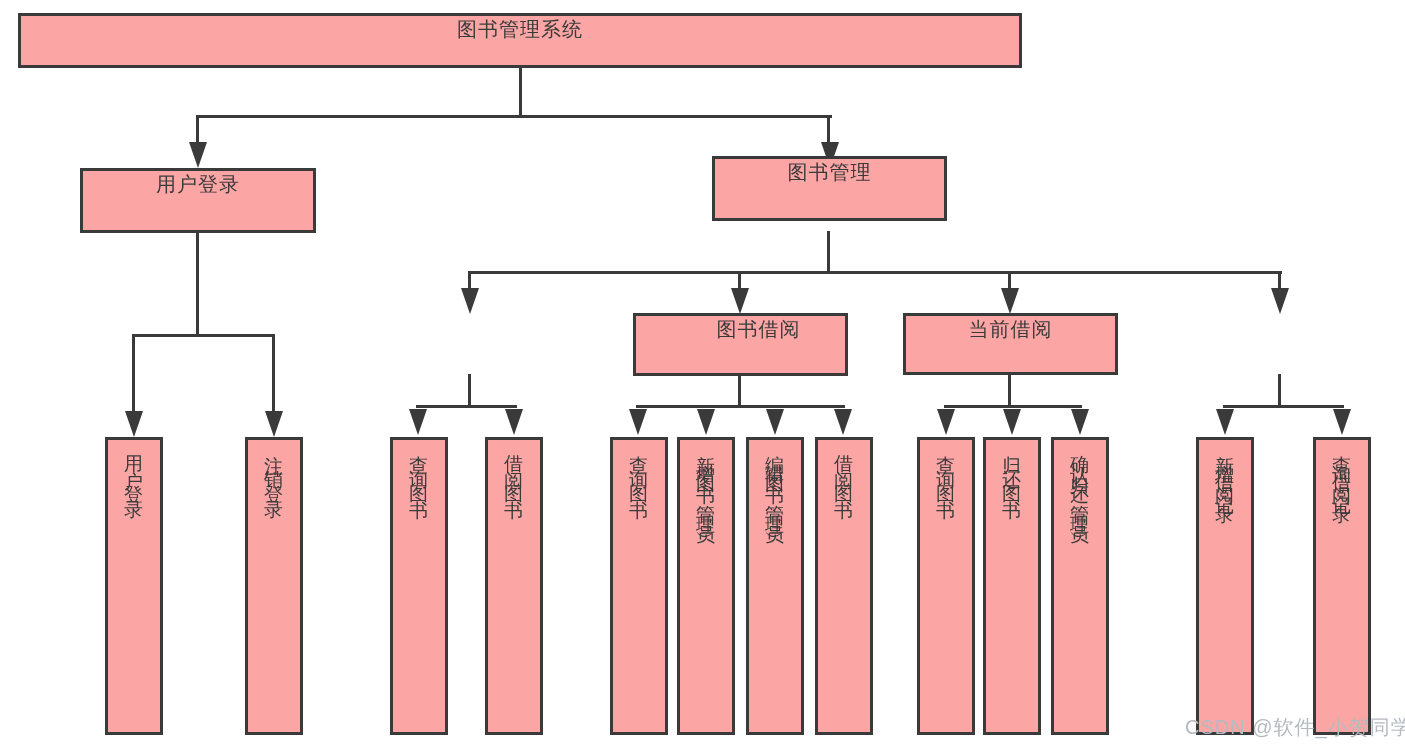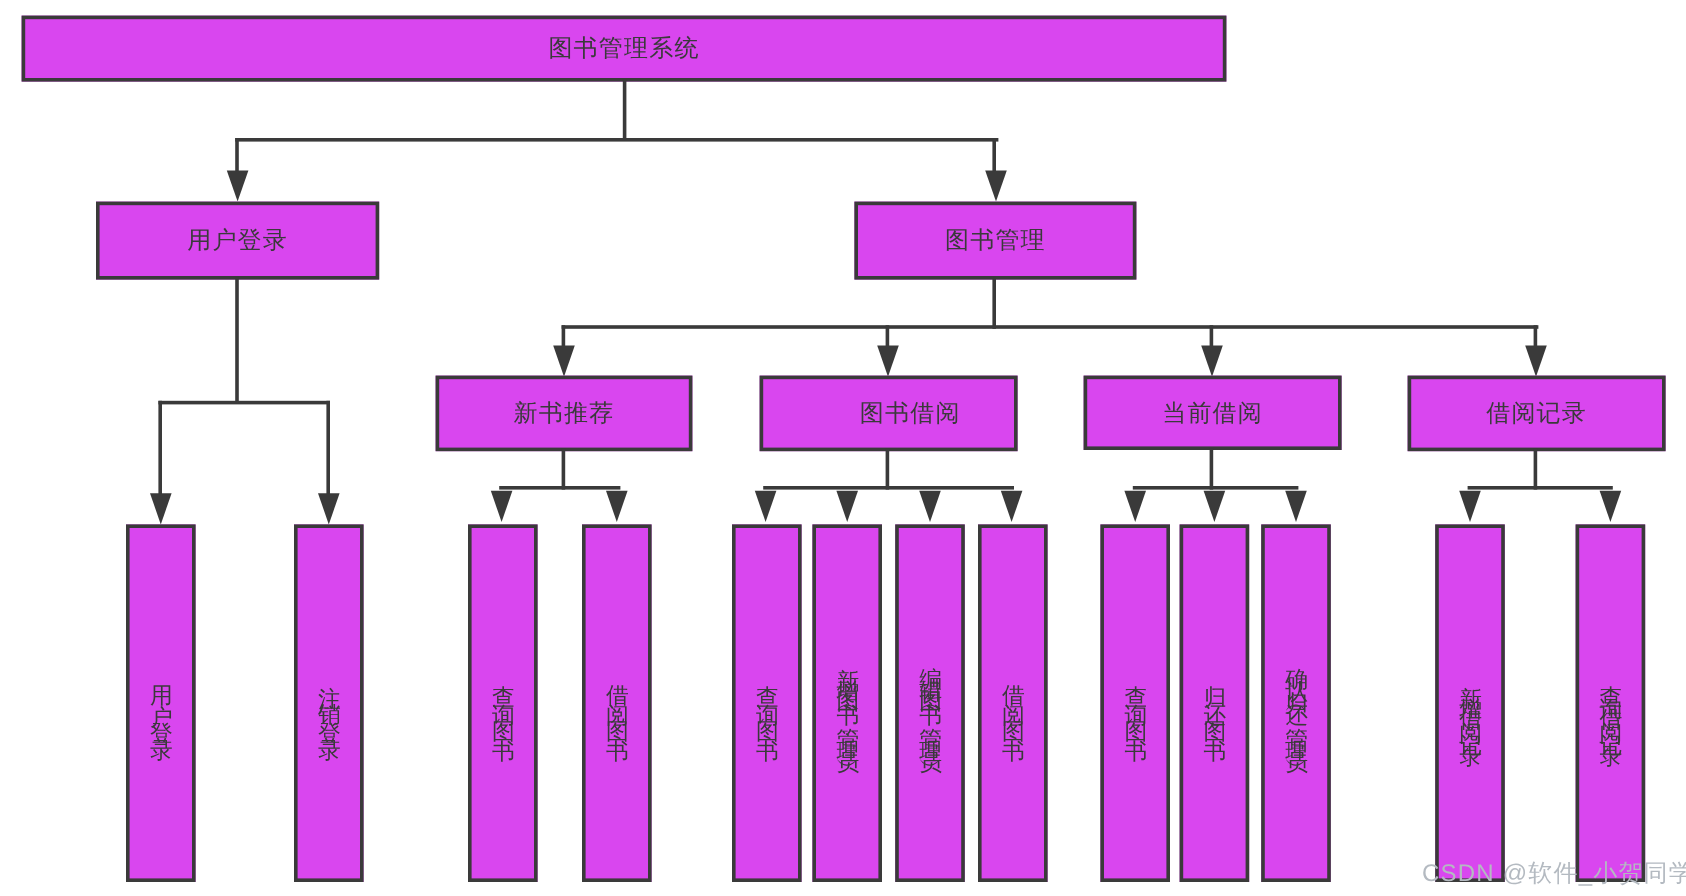--- a/index.html
+++ b/index.html
@@ -4,22 +4,22 @@
 <style>
   html,body { margin:0; padding:0; }
   #diagram {
     position:relative; width:1405px; height:747px;
     background:#ffffff; overflow:hidden;
     font-family:"Liberation Sans", sans-serif;
     --line:#3a3a3a; --text:#3a3a3a; --wm:#b4bac1;
   }
   .box {
     position:absolute; box-sizing:border-box;
-    border:3px solid var(--line); background:#d946ef;
-    display:flex; align-items:center; justify-content:center;
+    border:3px solid var(--line); background:#fca5a5;
+    display:flex; justify-content:center;
   }
   .hlabel { font-size:20px; color:var(--text); letter-spacing:1px; white-space:nowrap; }
   .col { }
   .vtext {
     writing-mode:vertical-rl; text-orientation:mixed;
     font-size:19px; color:var(--text); line-height:1; white-space:nowrap;
   }
   .stem { position:absolute; width:3px; background:var(--line); }
   .rail { position:absolute; height:3px; background:var(--line); }
   .arrow {
@@ -44,21 +44,21 @@
   <div class="stem" style="left:519px; top:66px; height:51px;"></div>
   <div class="rail" style="left:196px; top:115px; width:636px;"></div>
   <div class="stem" style="left:196px; top:115px; height:30px;"></div>
   <div class="arrow" style="left:189px; top:142px;"></div>
   <div class="stem" style="left:827px; top:115px; height:30px;"></div>
   <div class="arrow" style="left:821px; top:142px;"></div>
 
   <div class="box" style="left:80px; top:168px; width:236px; height:65px;">
     <span class="hlabel">用户登录</span>
   </div>
-  <div class="box" style="left:712px; top:168px; width:235px; height:65px;">
+  <div class="box" style="left:712px; top:156px; width:235px; height:65px;">
     <span class="hlabel">图书管理</span>
   </div>
 
   <div class="stem" style="left:196px; top:231px; height:105px;"></div>
   <div class="rail" style="left:132px; top:334px; width:143px;"></div>
   <div class="stem" style="left:132px; top:334px; height:80px;"></div>
   <div class="arrow" style="left:125px; top:411px;"></div>
   <div class="stem" style="left:272px; top:334px; height:80px;"></div>
   <div class="arrow" style="left:265px; top:411px;"></div>
 
@@ -66,31 +66,25 @@
   <div class="rail" style="left:468px; top:271px; width:814px;"></div>
   <div class="stem" style="left:468px; top:271px; height:22px;"></div>
   <div class="arrow" style="left:461px; top:288px;"></div>
   <div class="stem" style="left:738px; top:271px; height:22px;"></div>
   <div class="arrow" style="left:731px; top:288px;"></div>
   <div class="stem" style="left:1008px; top:271px; height:22px;"></div>
   <div class="arrow" style="left:1001px; top:288px;"></div>
   <div class="stem" style="left:1278px; top:271px; height:22px;"></div>
   <div class="arrow" style="left:1271px; top:288px;"></div>
 
-  <div class="box" style="left:363px; top:313px; width:214px; height:63px;">
-    <span class="hlabel">新书推荐</span>
-  </div>
   <div class="box" style="left:633px; top:313px; width:215px; height:63px;padding-left:36px;">
     <span class="hlabel">图书借阅</span>
   </div>
   <div class="box" style="left:903px; top:313px; width:215px; height:62px;">
     <span class="hlabel">当前借阅</span>
-  </div>
-  <div class="box" style="left:1173px; top:313px; width:215px; height:63px;">
-    <span class="hlabel">借阅记录</span>
   </div>
 
   <div class="stem" style="left:468px; top:374px; height:34px;"></div>
   <div class="rail" style="left:416px; top:405px; width:101px;"></div>
   <div class="arrow" style="left:409px; top:409px;"></div>
   <div class="arrow" style="left:505px; top:409px;"></div>
 
   <div class="stem" style="left:738px; top:374px; height:34px;"></div>
   <div class="rail" style="left:636px; top:405px; width:209px;"></div>
   <div class="arrow" style="left:629px; top:409px;"></div>

